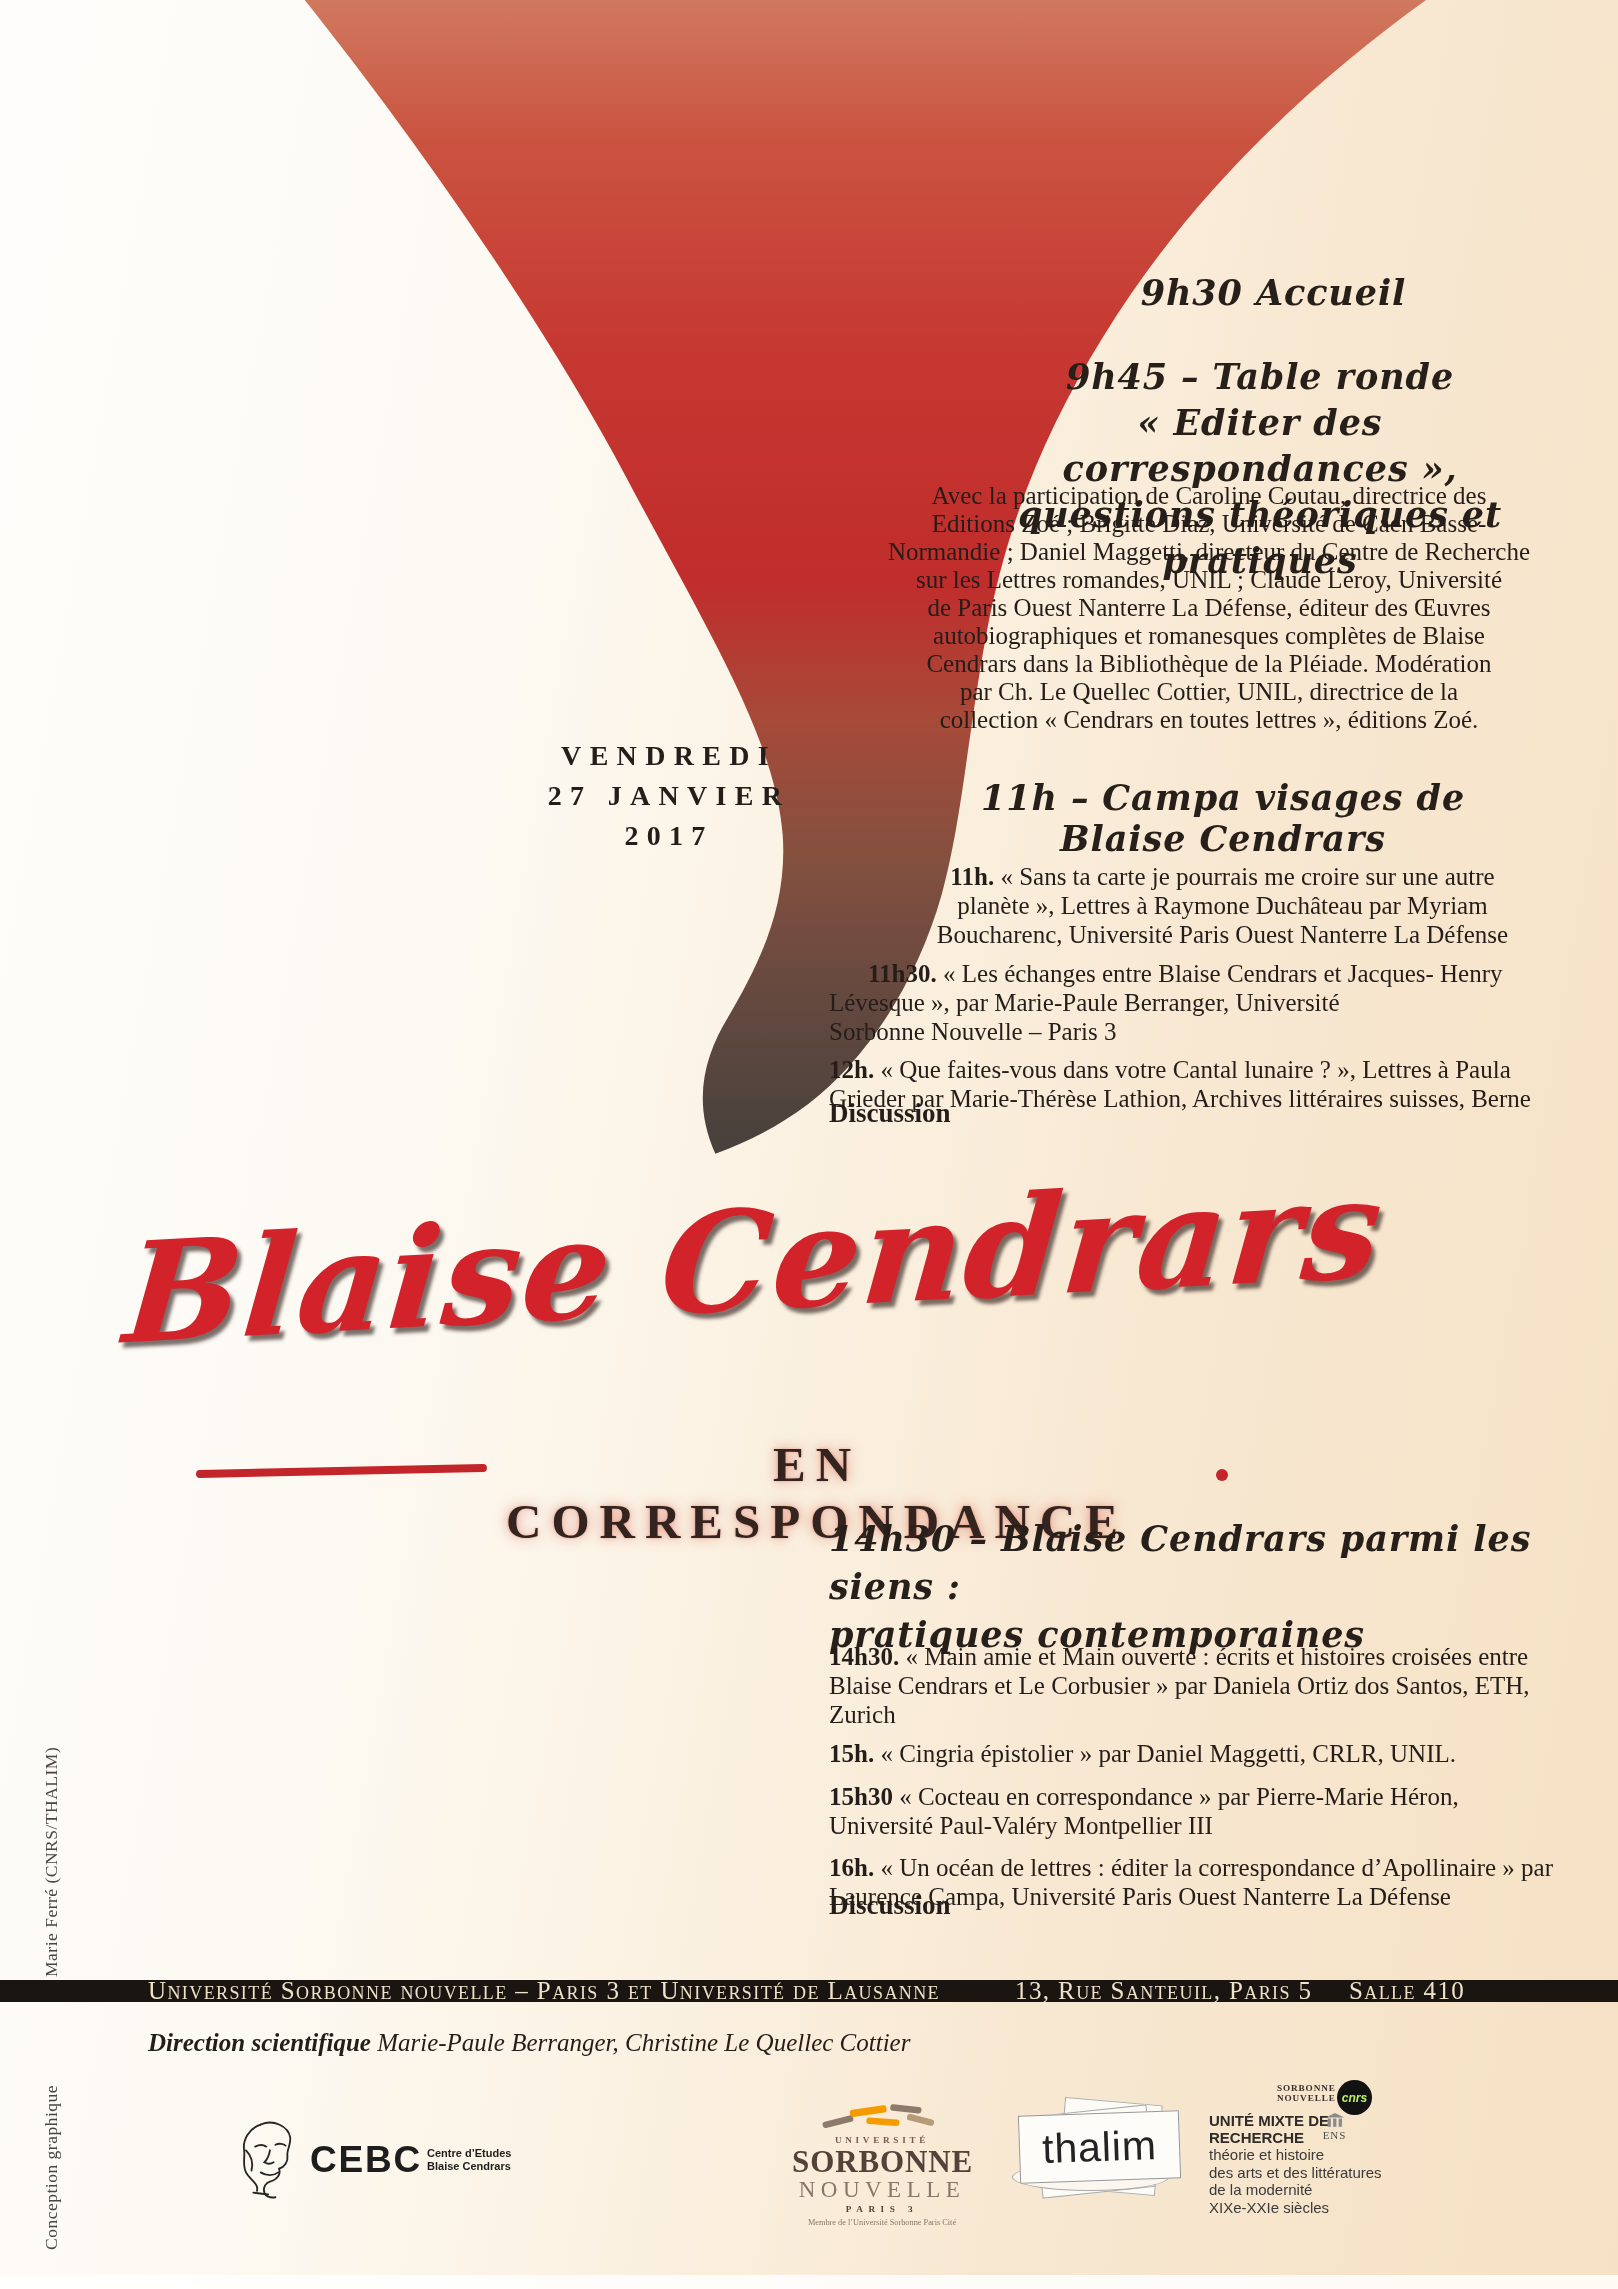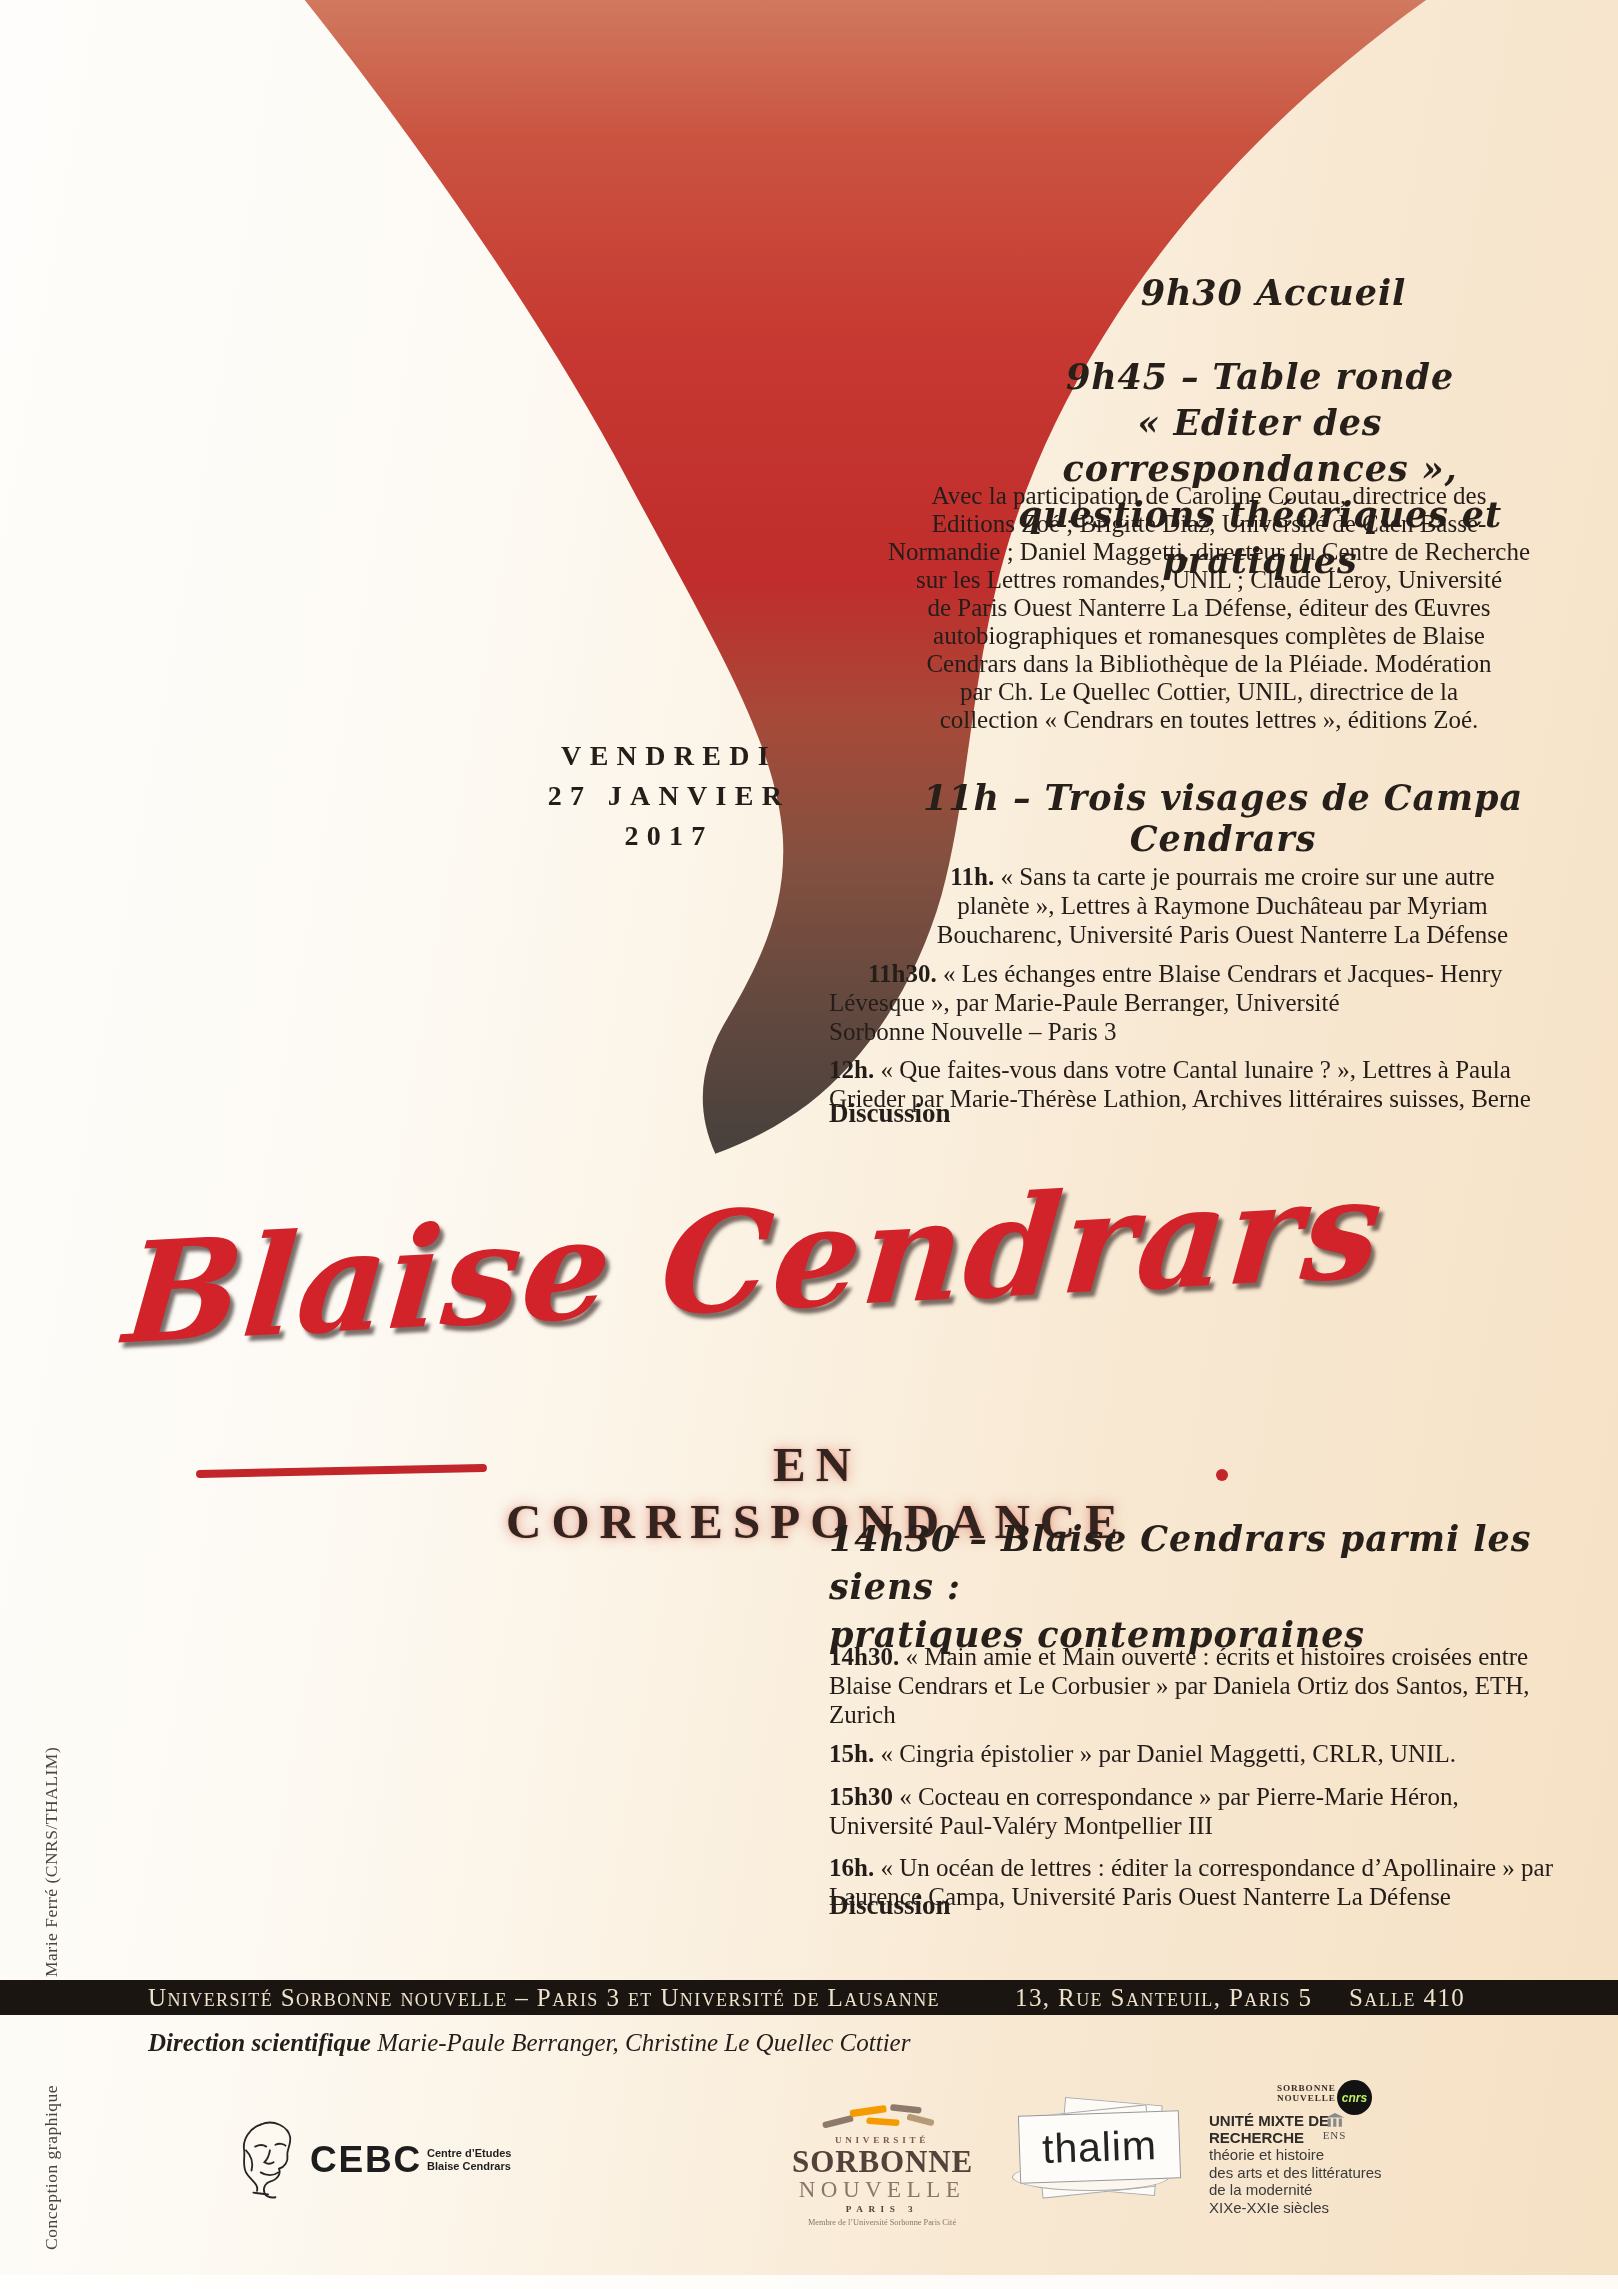--- a/index.html
+++ b/index.html
@@ -109,21 +109,21 @@
 de Paris Ouest Nanterre La Défense, éditeur des Œuvres
 autobiographiques et romanesques complètes de Blaise
 Cendrars dans la Bibliothèque de la Pléiade. Modération
 par Ch. Le Quellec Cottier, UNIL, directrice de la
 collection « Cendrars en toutes lettres », éditions Zoé.</div>
 
   <div class="abs date-block center pre" style="left:535px;top:736px;width:268px">VENDREDI
 27 JANVIER
 2017</div>
 
-  <div class="abs script center" style="left:923px;top:777px;width:600px;font-size:35px">11h – Trois visages de Campa Cendrars</div>
+  <div class="abs script center" style="left:923px;top:777px;width:600px;font-size:35px">11h – Campa visages de Blaise Cendrars</div>
 
   <div class="talk center" style="left:895px;top:833px;width:655px">
     <b>11h.</b><span> « Sans ta carte je pourrais me croire sur une autre
 planète », Lettres à Raymone Duchâteau par Myriam
 Boucharenc, Université Paris Ouest Nanterre La Défense</span>
   </div>
 
   <div class="talk" style="left:829px;top:930px;width:729px">
     <b class="ind">11h30.</b><span> « Les échanges entre Blaise Cendrars et Jacques- Henry
 Lévesque », par Marie-Paule Berranger, Université
@@ -164,21 +164,21 @@
 Université Paul-Valéry Montpellier III</span>
   </div>
 
   <div class="talk" style="left:829px;top:1824px;width:748px">
     <b>16h.</b><span> « Un océan de lettres : éditer la correspondance d’Apollinaire » par
 Laurence Campa, Université Paris Ouest Nanterre La Défense</span>
   </div>
 
   <div class="abs bold-line" style="left:829px;top:1890px">Discussion</div>
 
-  <div class="abs bar" style="left:0;top:1980px;width:1619px;height:35px">
+  <div class="abs bar" style="left:0;top:1980px;width:1619px;height:22px">
     <span style="left:148px">Université Sorbonne nouvelle – Paris 3 et Université de Lausanne</span>
     <span style="left:1015px">13, Rue Santeuil, Paris 5</span>
     <span style="left:1349px">Salle 410</span>
   </div>
 
   <div class="abs direction" style="left:148px;top:2029px">
     <b>Direction scientifique</b><span> Marie-Paule Berranger, Christine Le Quellec Cottier</span>
   </div>
 
   <div class="vcredit" style="left:41px;top:1792px;height:185px">Marie Ferré (CNRS/THALIM)</div>

